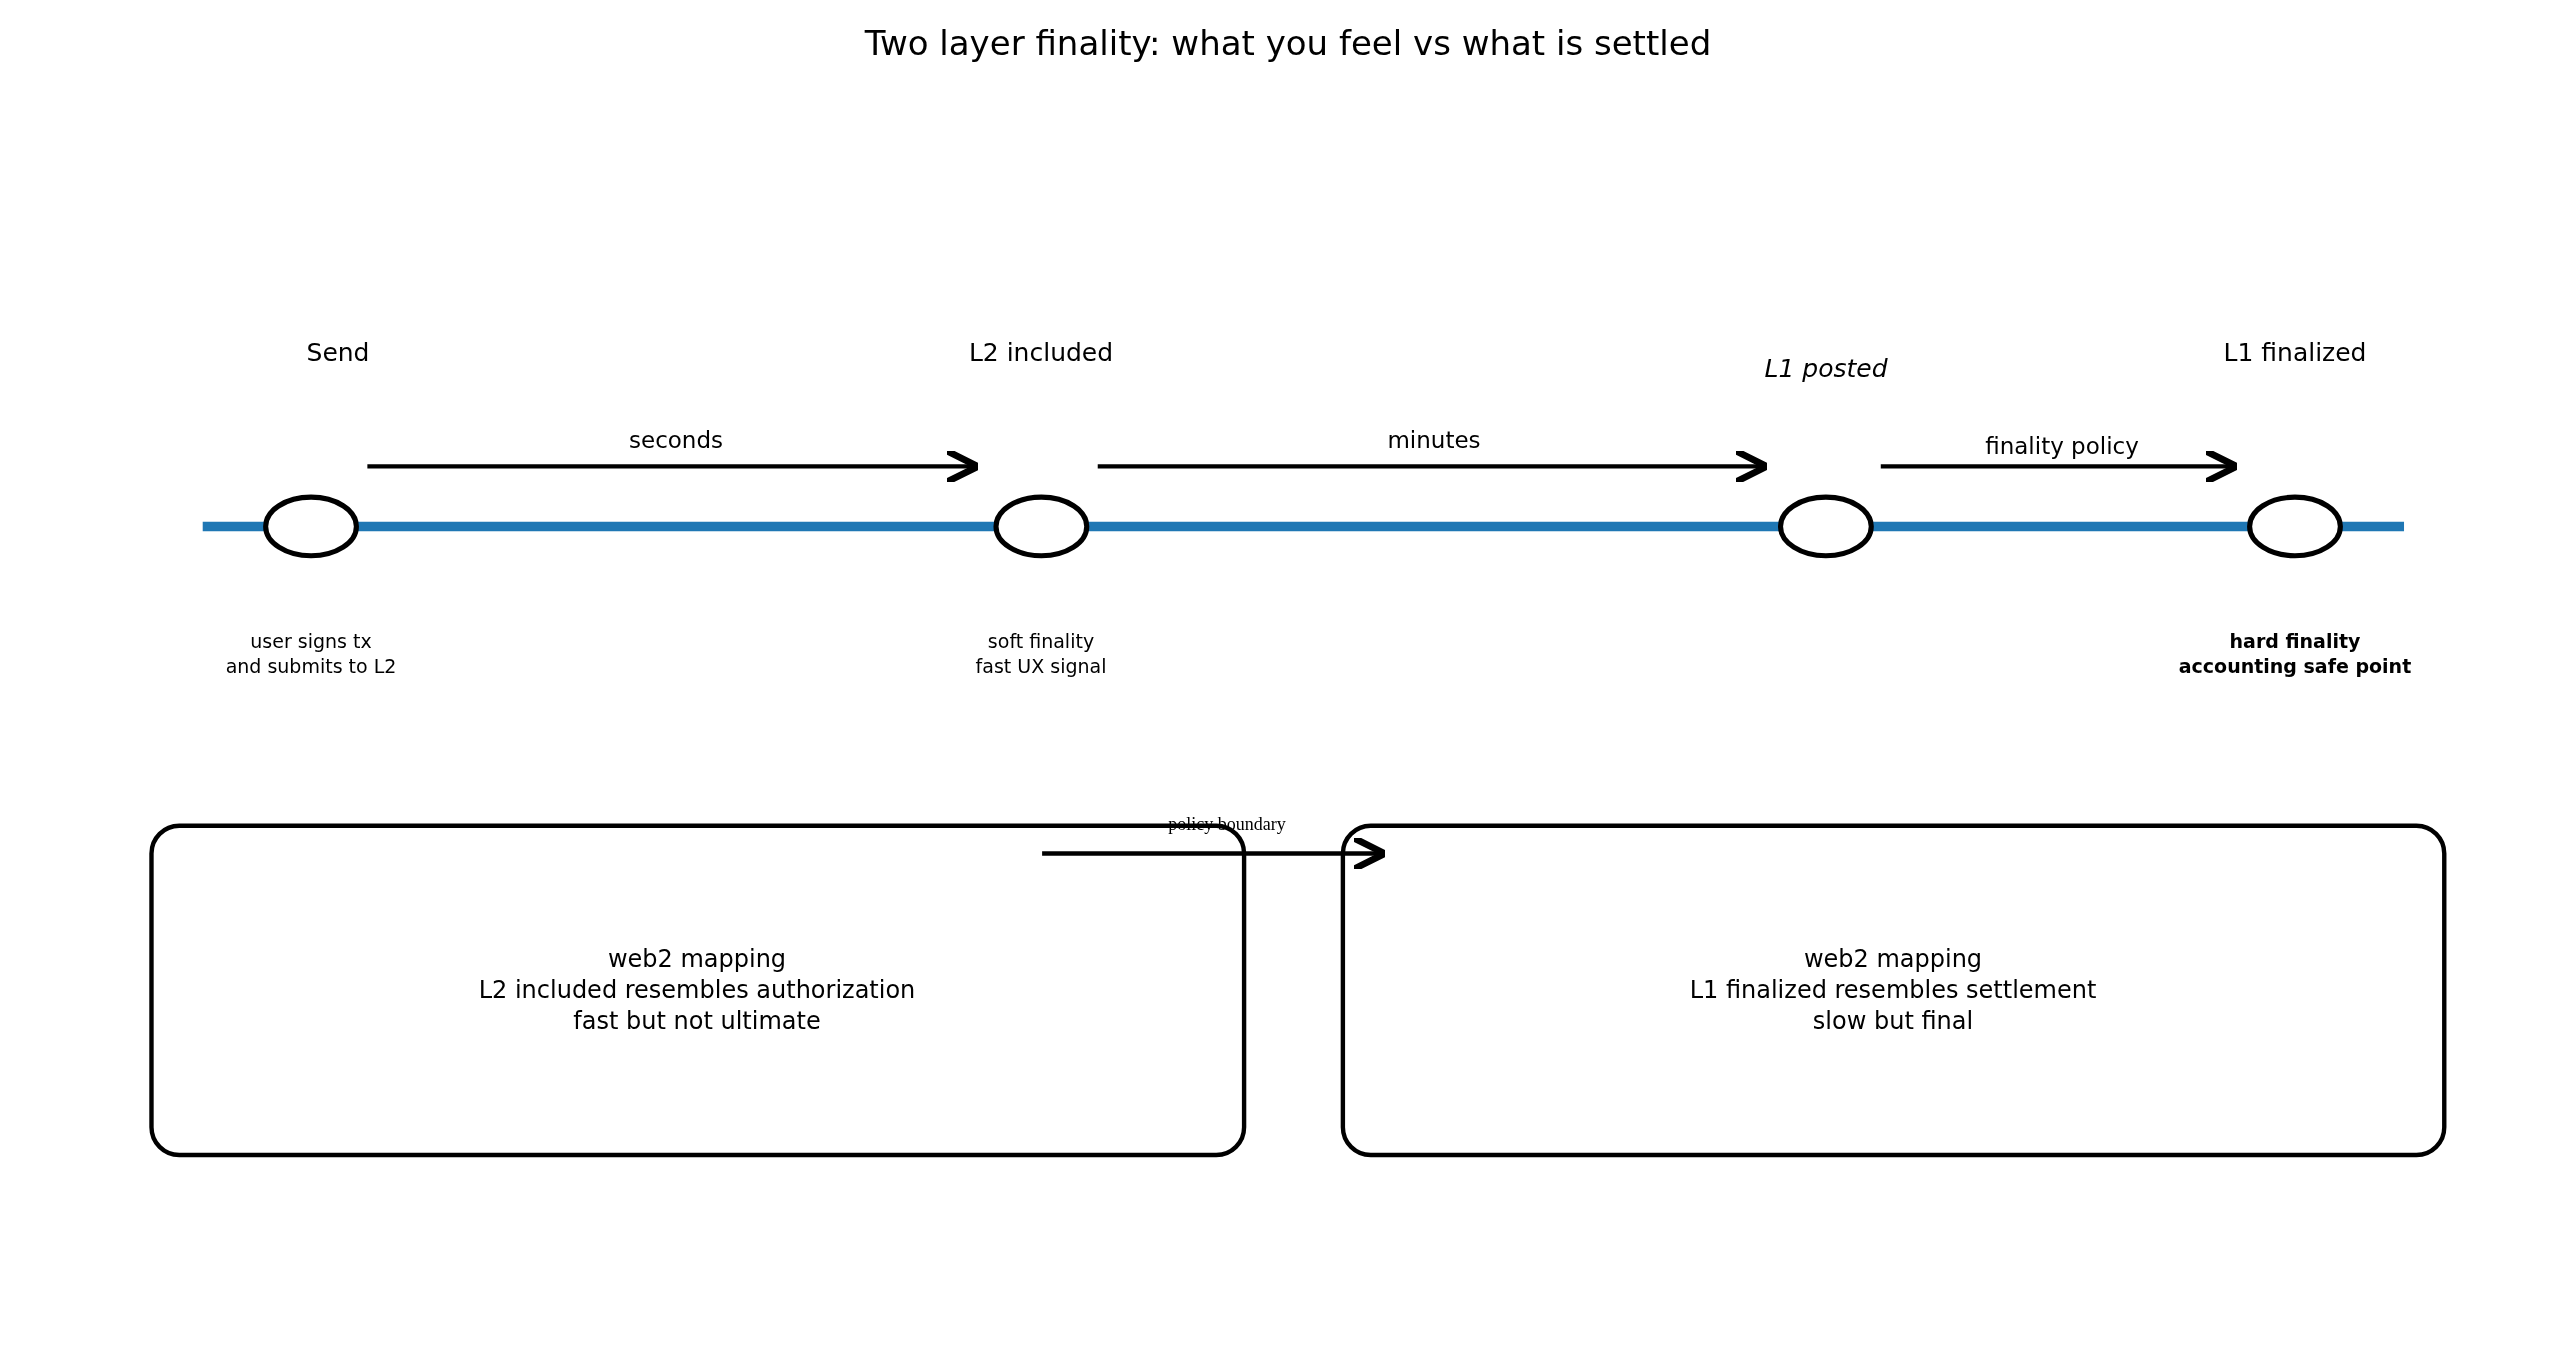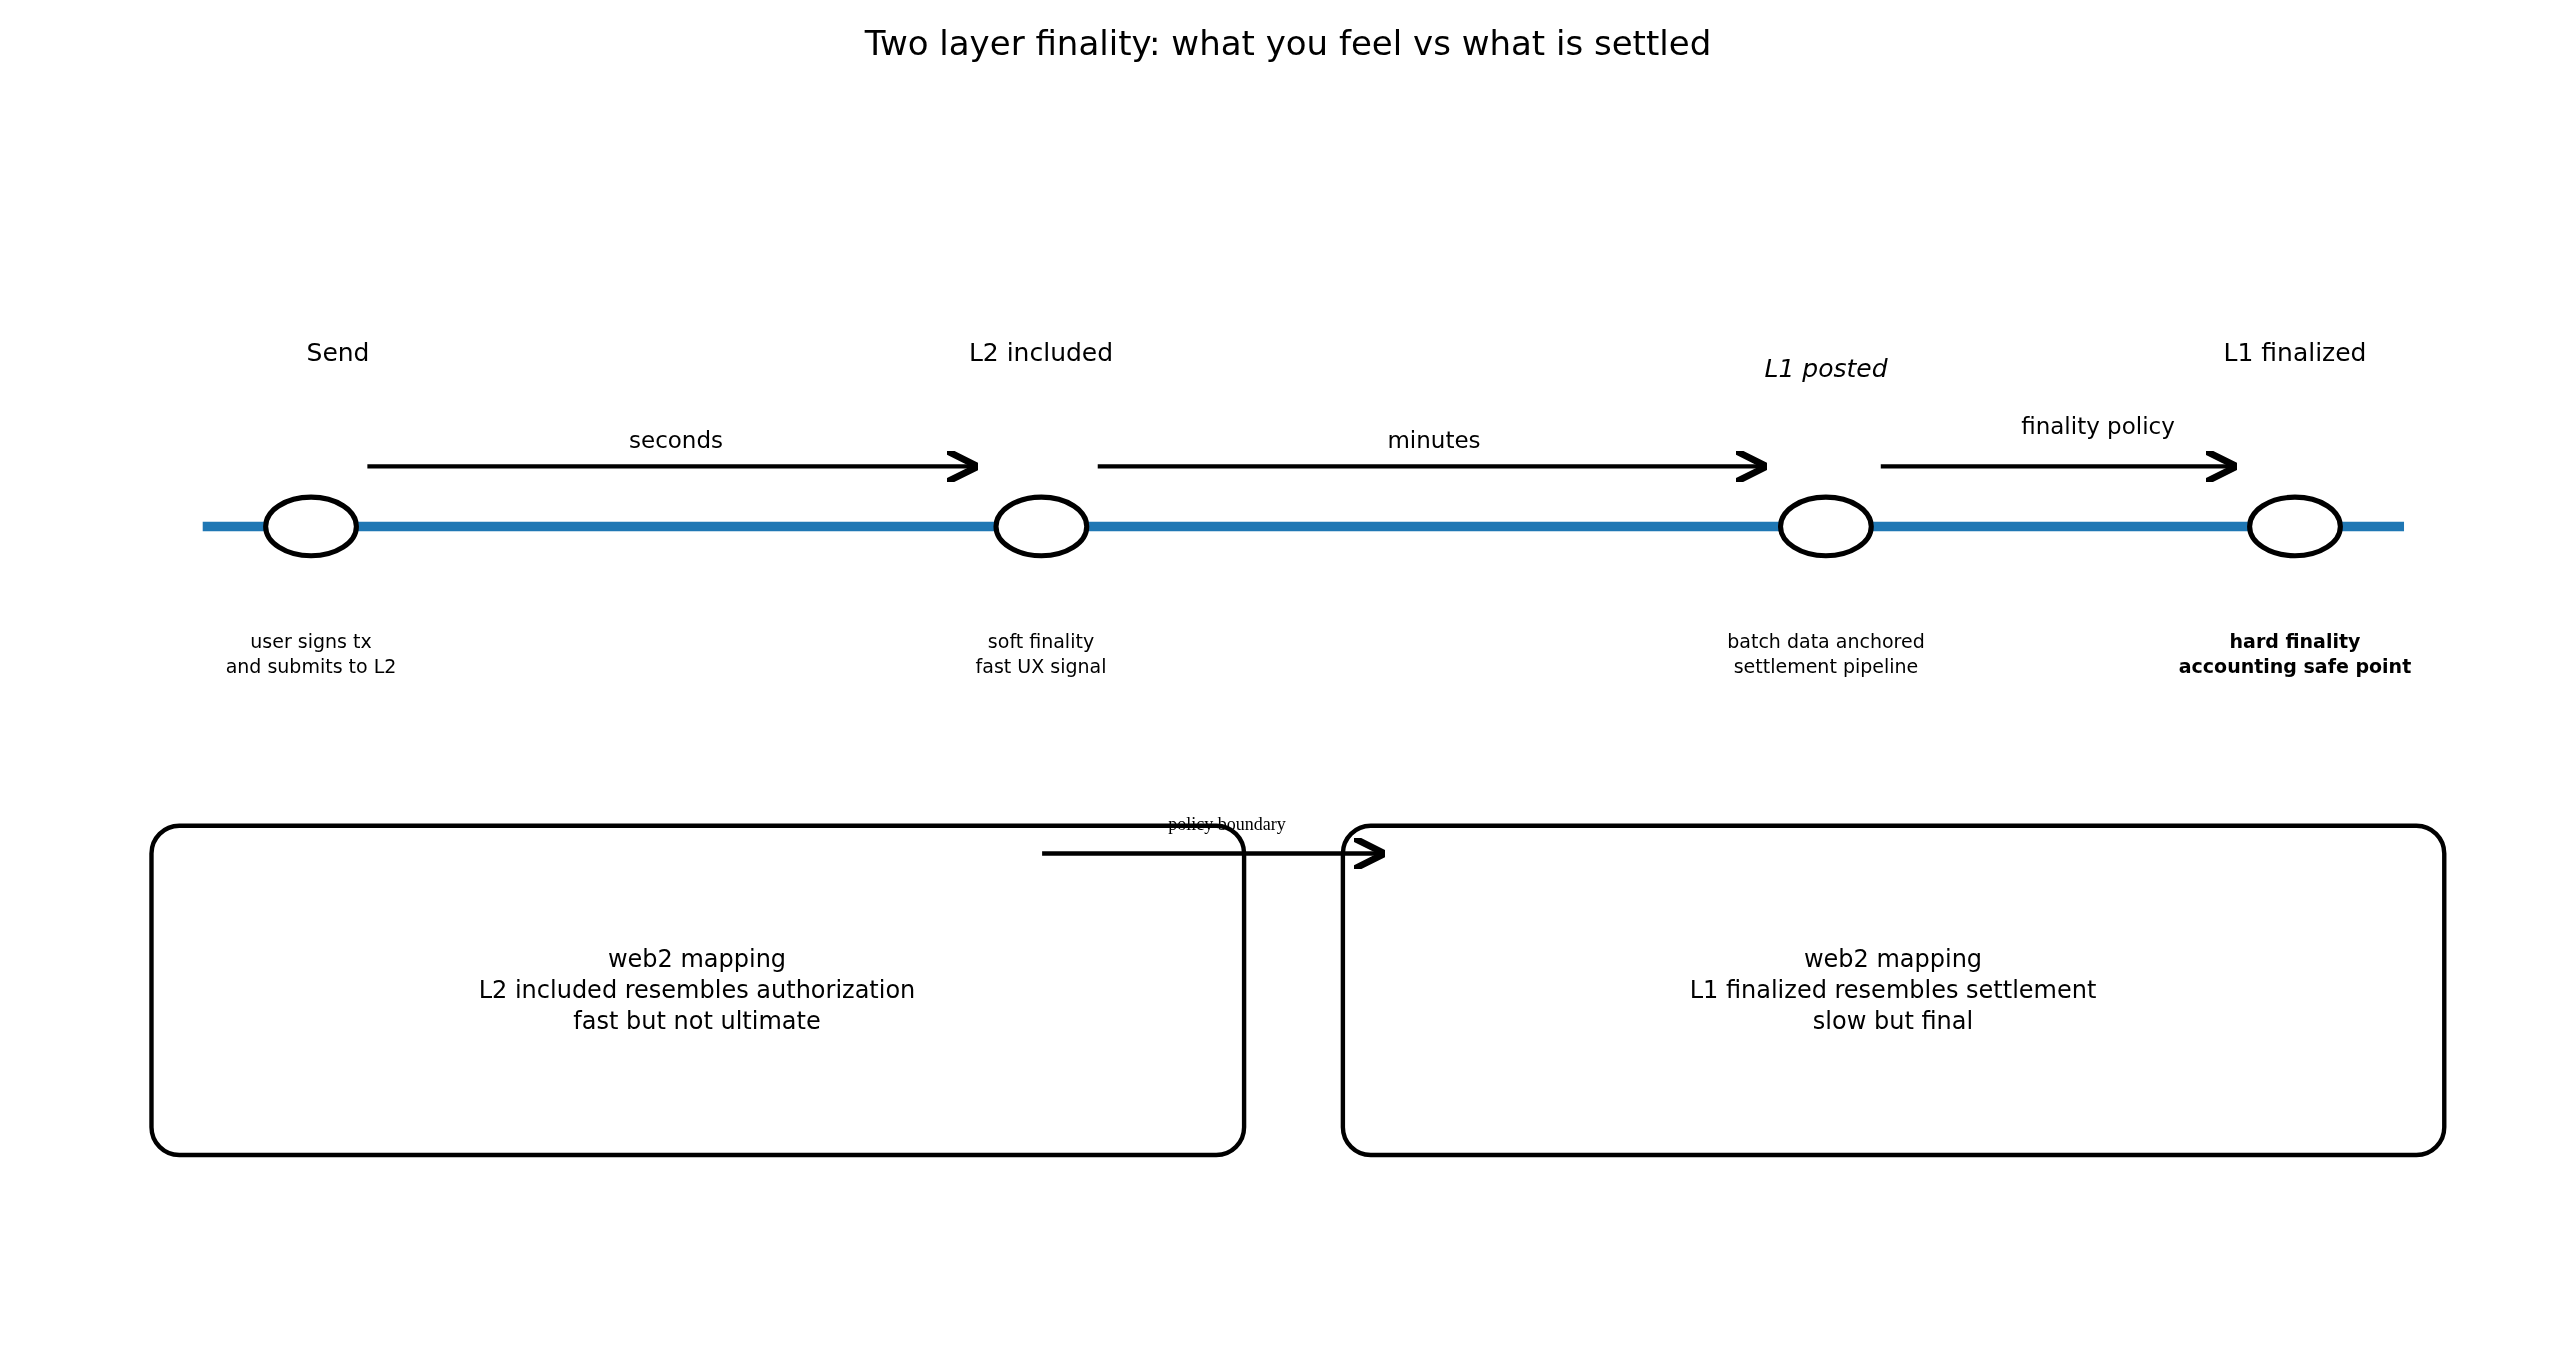--- a/index.html
+++ b/index.html
@@ -97,28 +97,26 @@
 
   <div class="txt node-label" style="left:311px; top:337px;margin-left:27px;">Send</div>
   <div class="txt node-label" style="left:1041px; top:337px;text-align:center;">L2 included</div>
   <div class="txt node-label" style="left:1826px; top:353px;font-style:italic;">L1 posted</div>
   <div class="txt node-label" style="left:2295px; top:337px;">L1 finalized</div>
 
   <div class="txt node-sublabel" style="left:311px; top:629px;">user signs tx
 and submits to L2</div>
   <div class="txt node-sublabel" style="left:1041px; top:629px;">soft finality
 fast UX signal</div>
-  <div class="txt node-sublabel" style="left:1826px; top:629px;">batch data anchored
-settlement pipeline</div>
   <div class="txt node-sublabel" style="left:2295px; top:629px;font-weight:bold;">hard finality
 accounting safe point</div>
 
   <div class="txt edge-label" style="left:676px; top:426px;">seconds</div>
   <div class="txt edge-label" style="left:1434px; top:426px;">minutes</div>
-  <div class="txt edge-label" style="left:2062px; top:412px;margin-left:36px;">finality policy</div>
+  <div class="txt edge-label" style="left:2062px; top:432px;">finality policy</div>
 
   <div class="txt boundary-label" style="left:1227px; top:813px;">policy boundary</div>
 
   <div class="txt box-text" style="left:697px; top:944px;">web2 mapping
 L2 included resembles authorization
 fast but not ultimate</div>
   <div class="txt box-text" style="left:1893px; top:944px;">web2 mapping
 L1 finalized resembles settlement
 slow but final</div>
 

